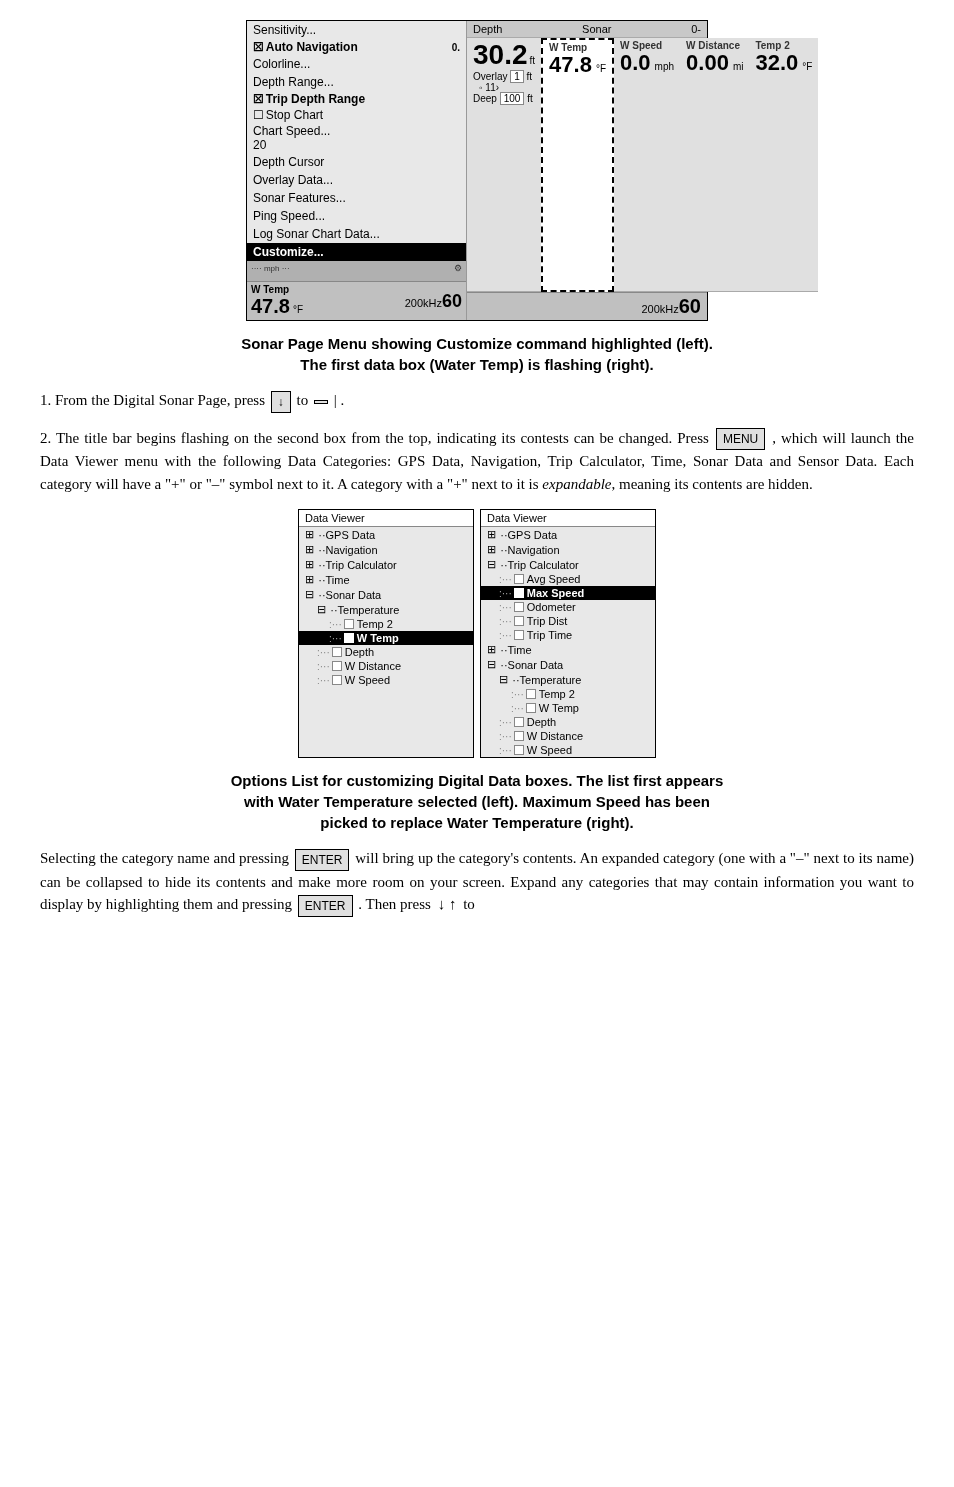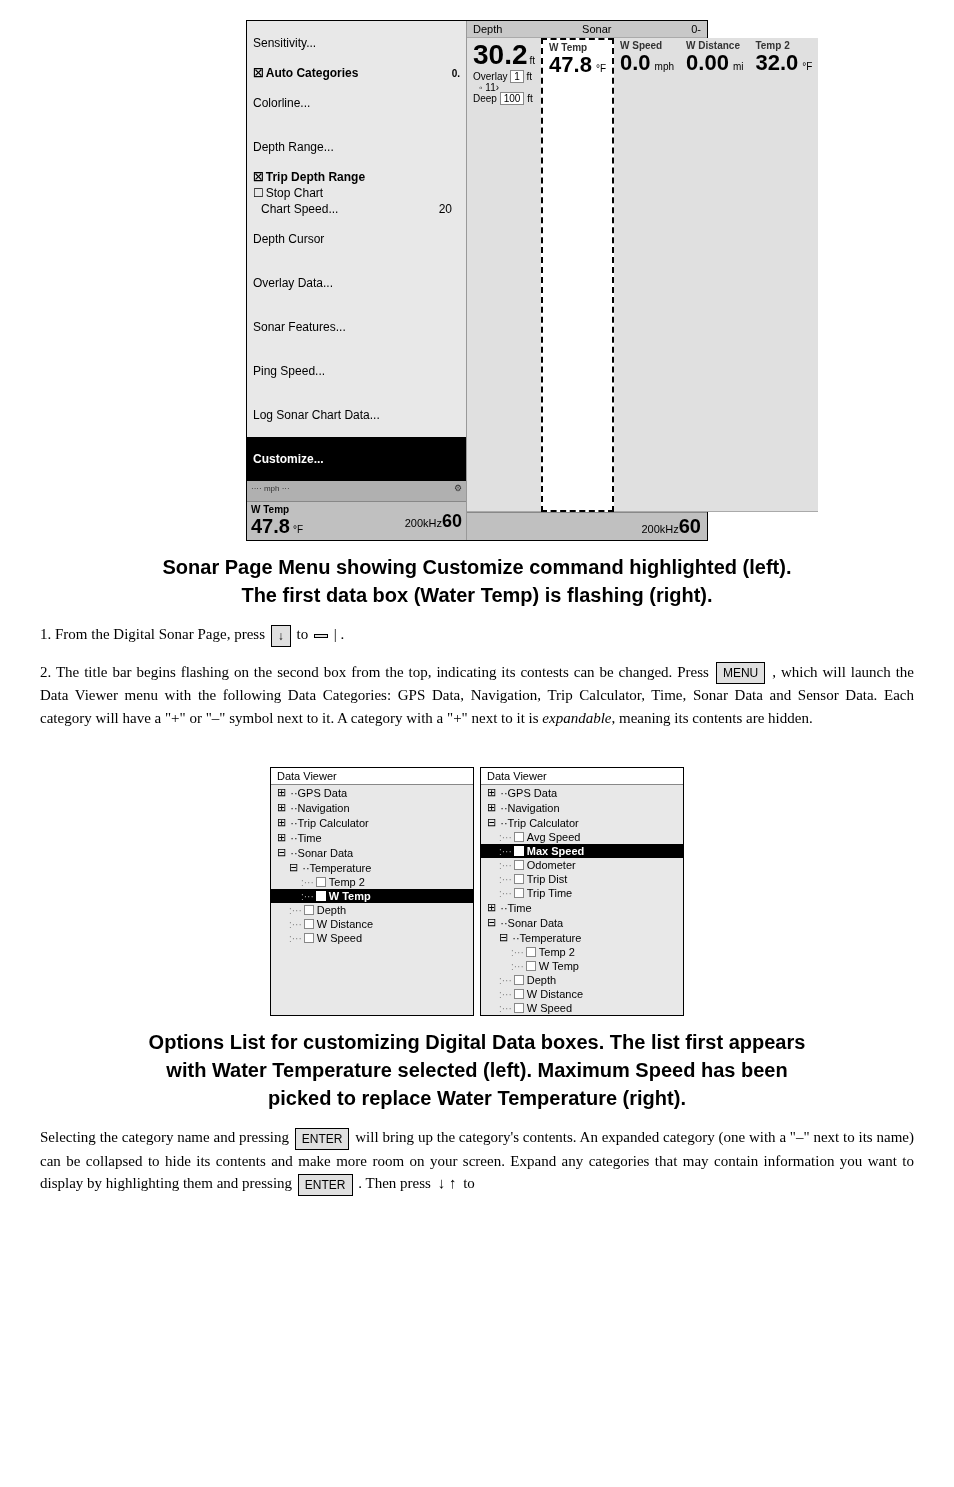--- a/index.html
+++ b/index.html
@@ -29,21 +29,21 @@
     
     .menu-panel {
       width: 220px;
       background: #e8e8e8;
       border-right: 1px solid #999;
       font-size: 12px;
       font-family: Arial, sans-serif;
     }
 
     .menu-panel .menu-item {
-      padding: 15px 6px;
+      padding: 2px 6px;
       white-space: nowrap;
     }
 
     .menu-panel .menu-item.highlighted {
       background: #000;
       color: #fff;
       font-weight: bold;
     }
 
     .menu-panel .menu-item.bold {
@@ -173,21 +173,21 @@
     }
 
     .right-bottom .freq-big {
       font-size: 20px;
       font-weight: bold;
     }
 
     
     .caption {
       text-align: center;
-      font-size: 20px;
+      font-size: 15px;
       font-weight: bold;
       margin-bottom: 14px;
       line-height: 1.4;
       font-family: Arial, sans-serif;
     }
 
     
     .body-text {
       font-size: 15px;
       line-height: 1.5;
@@ -214,26 +214,25 @@
 
     
     .data-viewer-container {
       display: flex;
       justify-content: center;
       margin-bottom: 12px;
       gap: 0;
     }
 
     .data-viewer-panel {
-      width: 204px;
+      width: 176px;
       background: #e8e8e8;
       border: 1px solid #000;
       font-family: Arial, sans-serif;
       font-size: 11px;
-      margin-top: 24px;
     }
 
     .data-viewer-panel + .data-viewer-panel {
       margin-left: 4px;
     }
 
     .dv-header {
       background: #fff;
       border-bottom: 1px solid #888;
       padding: 2px 6px;
@@ -285,34 +284,34 @@
 </head>
 <body>
 
 <div class="screenshot-container">
   <div class="screenshots">
 
     <div class="menu-panel">
       <div class="menu-item">Sensitivity...</div>
       <div class="menu-item bold" style="display:flex;align-items:center;padding:1px 6px;">
         <span style="margin-right:2px;">☒</span>
-        <span>Auto Categories</span>
+        <span>Auto Navigation</span>
         <span style="margin-left:auto;font-size:10px;">0.</span>
       </div>
       <div class="menu-item">Colorline...</div>
       <div class="menu-item">Depth Range...</div>
       <div class="menu-item bold" style="display:flex;align-items:center;padding:1px 6px;">
         <span style="margin-right:2px;">☒</span>
         <span>Trip Depth Range</span>
       </div>
       <div class="menu-item" style="display:flex;align-items:center;padding:1px 6px;">
         <span style="margin-right:2px;">☐</span>
         <span>Stop Chart</span>
       </div>
-      <div class="menu-item" style="display:flex;justify-content:space-between;padding:1px 14px;">
+      <div class="menu-item" style="display:flex;justify-content:space-between;padding:1px 6px;flex-direction:column;">
         <span>Chart Speed...</span>
         <span>20</span>
       </div>
       <div class="menu-item">Depth Cursor</div>
       <div class="menu-item">Overlay Data...</div>
       <div class="menu-item">Sonar Features...</div>
       <div class="menu-item">Ping Speed...</div>
       <div class="menu-item">Log Sonar Chart Data...</div>
       <div class="menu-item highlighted">Customize...</div>
 

